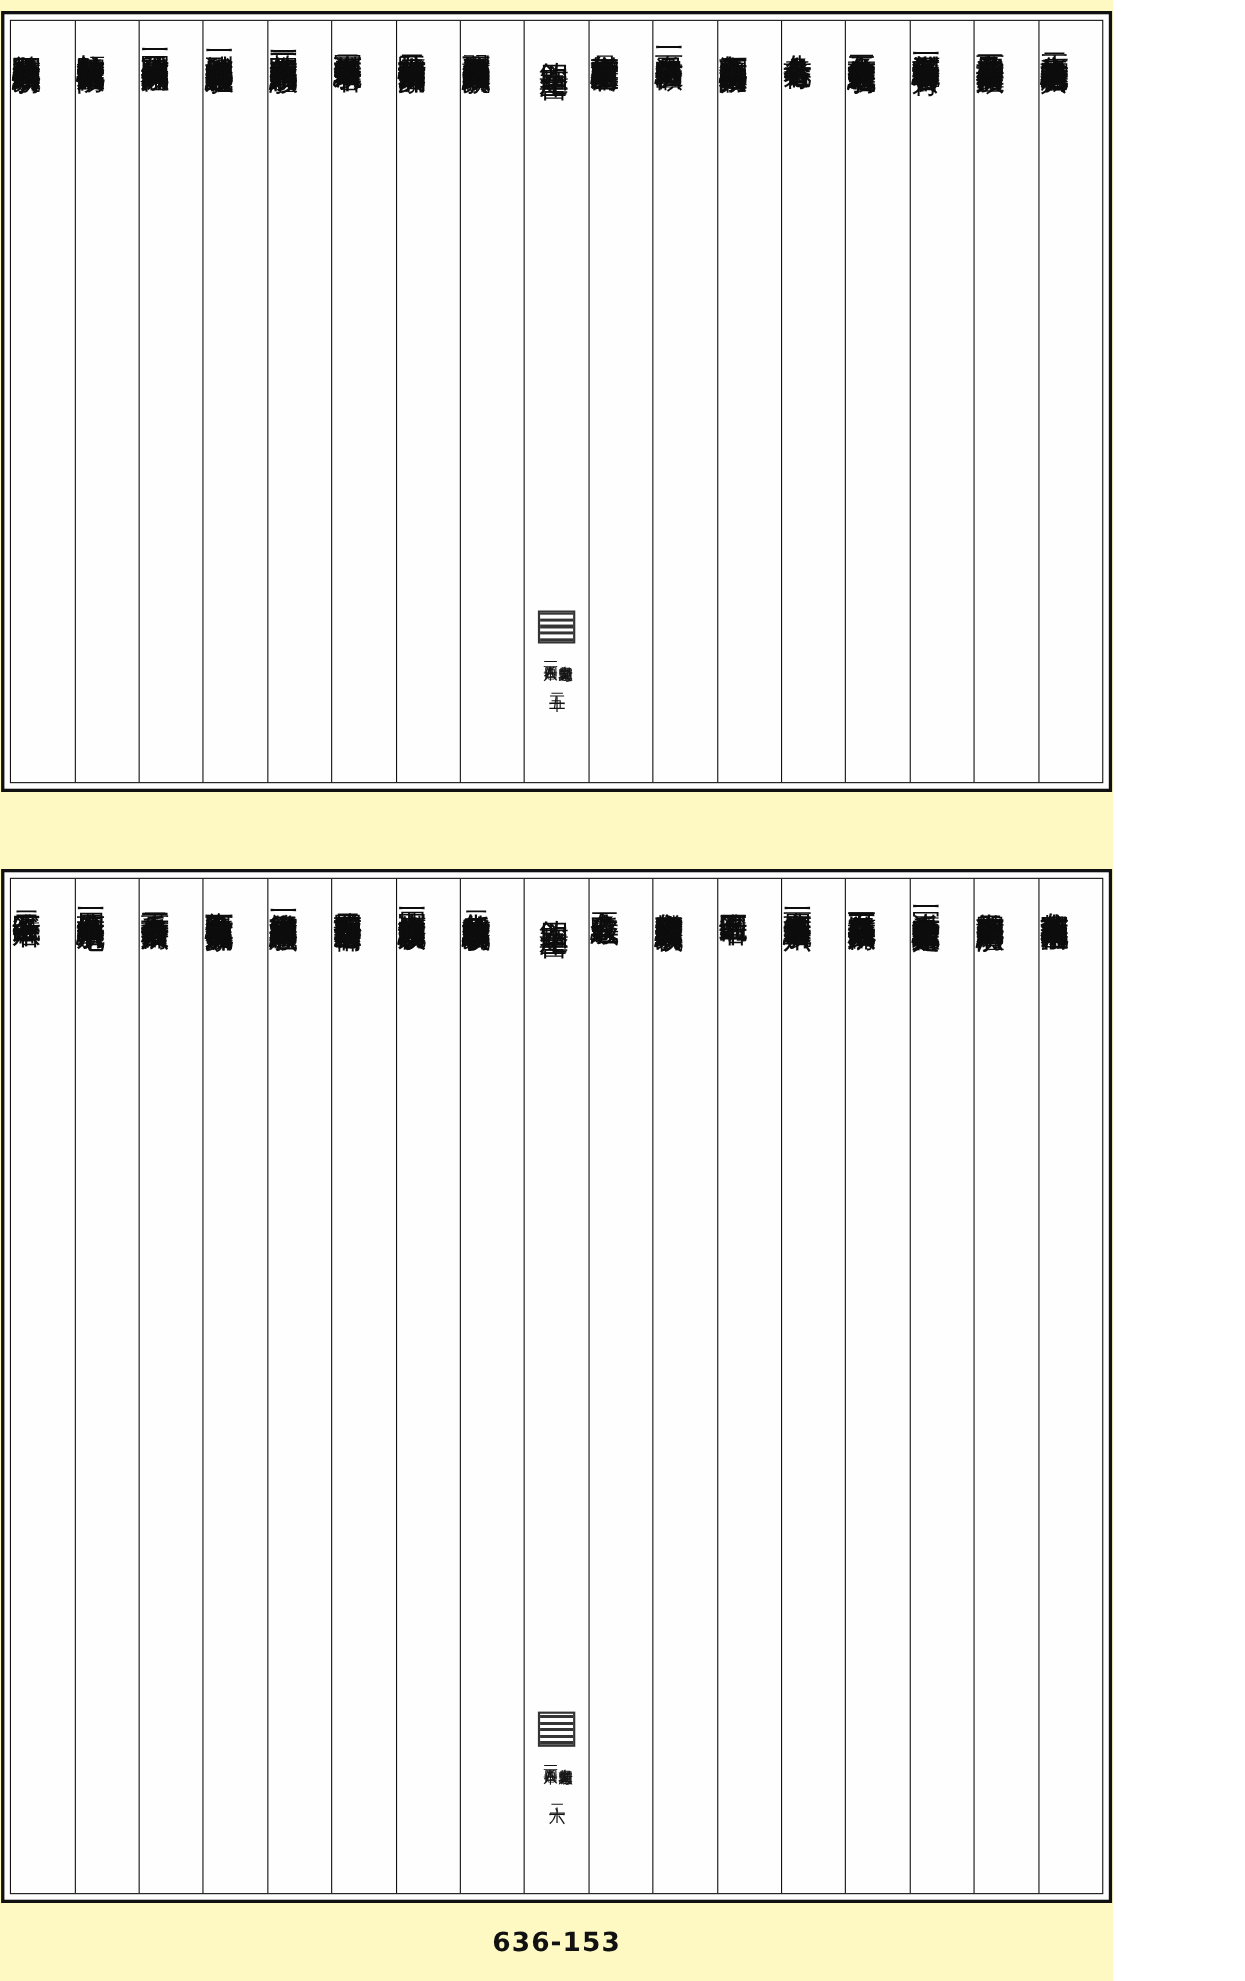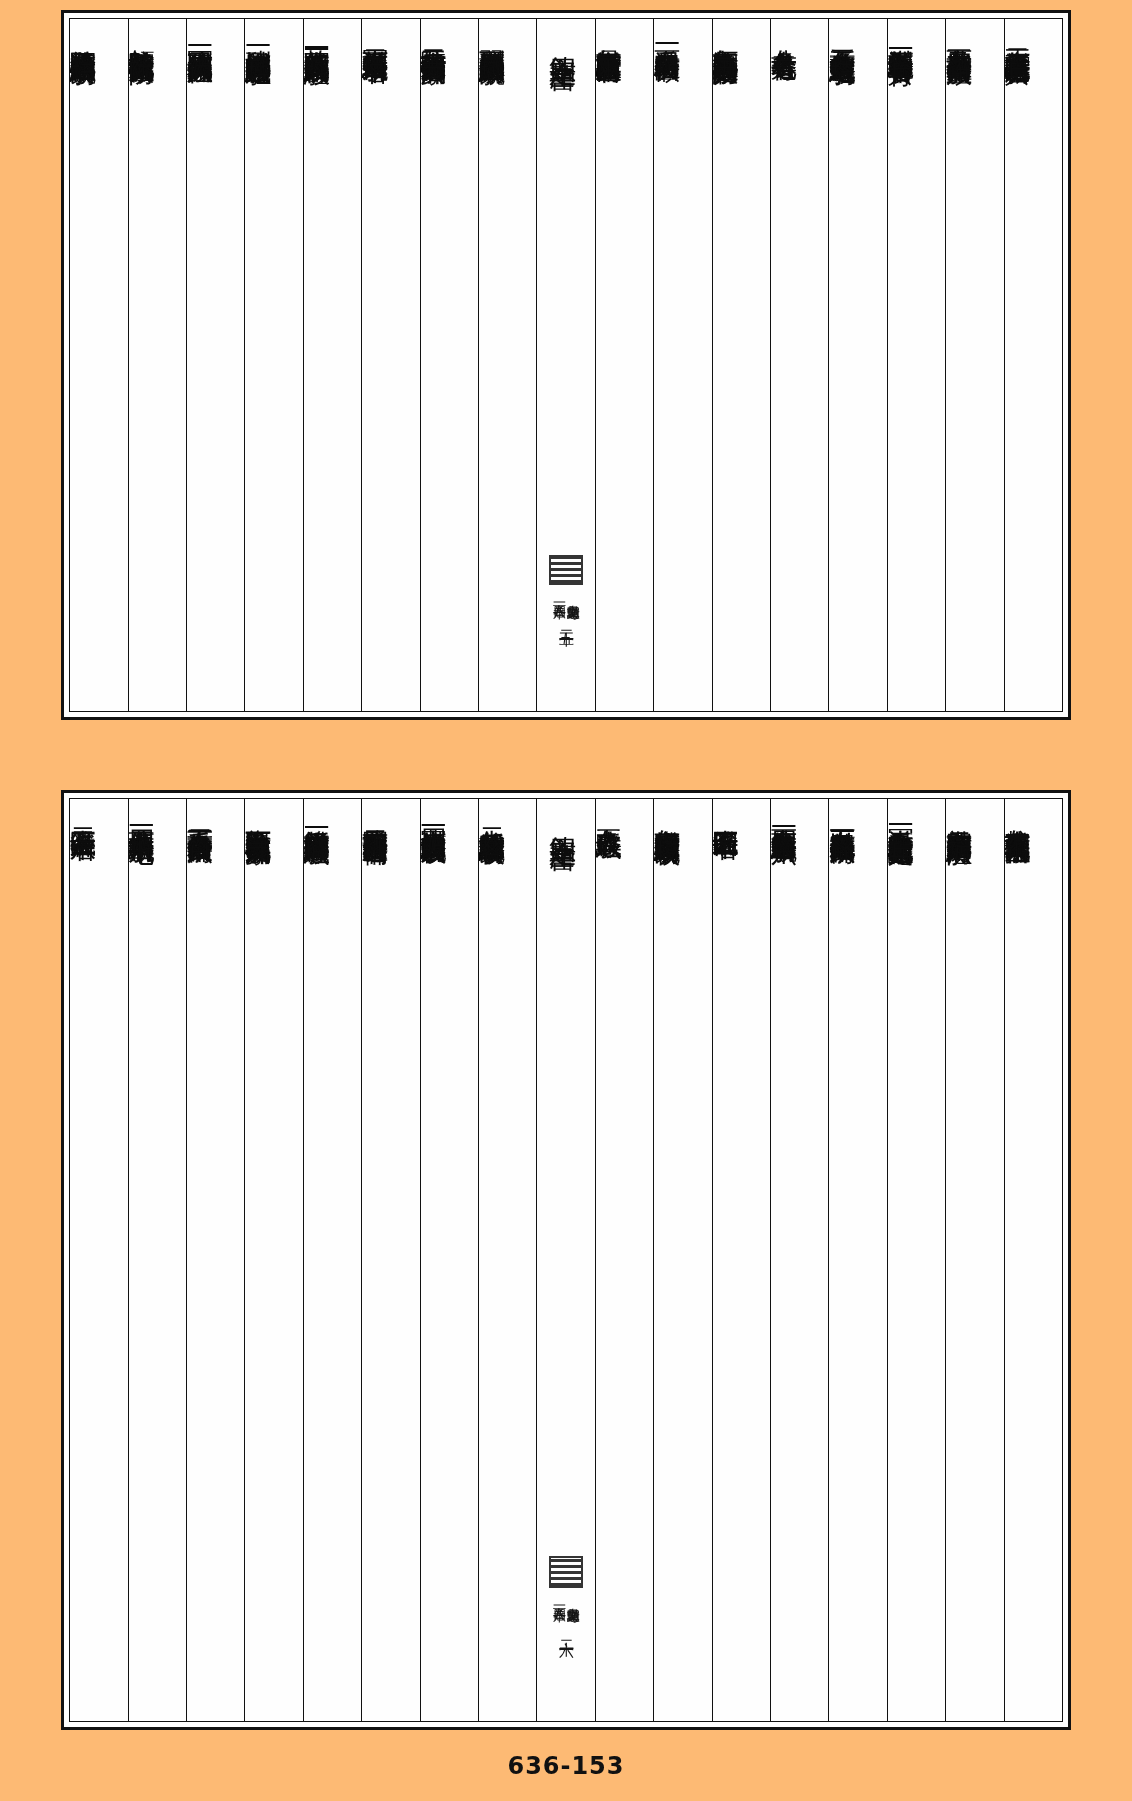--- a/index.html
+++ b/index.html
@@ -8,24 +8,24 @@
     background: #ffffff;
   }
   body {
     width: 1132px;
     height: 1801px;
     font-family: "DejaVu Serif", serif;
     position: relative;
     overflow: hidden;
   }
   .page {
-    width: 1132px;
+    width: 1012px;
     height: 1801px;
     position: relative;
-    background: #fdba74;
+    background: #fef9c3;
     display: flex;
     flex-direction: column;
     align-items: center;
   }
   .panel {
     position: relative;
     box-sizing: border-box;
     border: 3px solid #111;
     background: #fefefe;
     margin: 0 auto;

